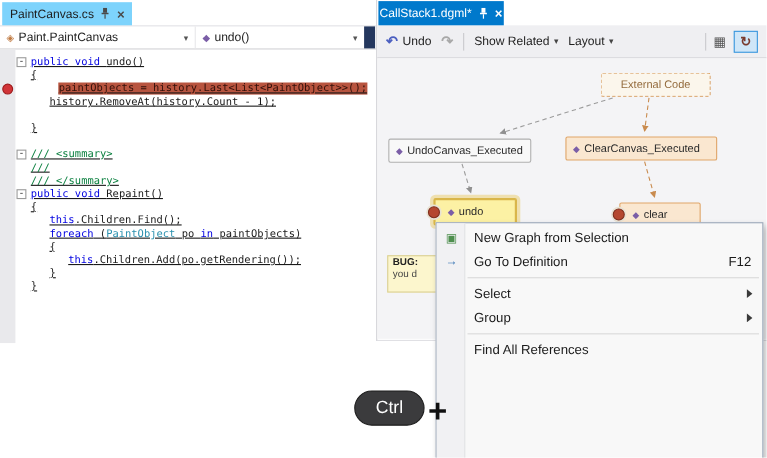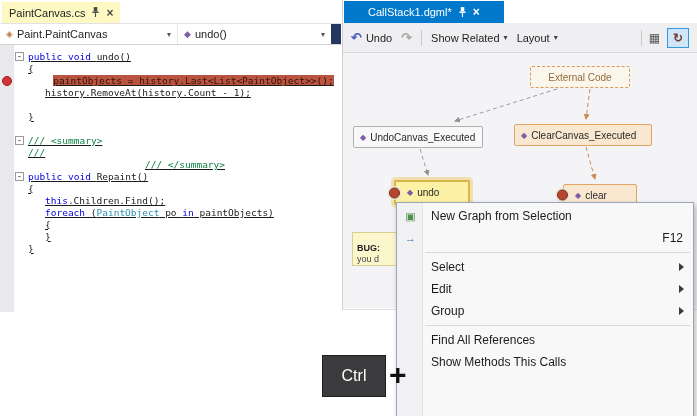--- a/index.html
+++ b/index.html
@@ -4,21 +4,21 @@
 <style>
   * { margin:0; padding:0; box-sizing:border-box; }
   html,body { width:697px; height:416px; }
   .app { position:relative; width:697px; height:416px; background:#FFFFFF; overflow:hidden;
          font-family:"Liberation Sans", sans-serif; }
 
   
   .editor-panel { position:absolute; left:0; top:0; width:342px; height:312px; background:#FFF; }
   .editor-tabbar { height:23px; display:flex; align-items:flex-end; background:#FFF; }
   .editor-tab { height:21px; margin-left:2px; display:flex; align-items:center; gap:6px;
-                padding:0 7px; background:#fef9c3; color:#1E1E1E; font-size:11px; }
+                padding:0 7px; background:#7dd3fc; color:#1E1E1E; font-size:11px; }
   .pin-icon { display:flex; color:#4A4A4A; }
   .close-icon { color:#4A4A4A; font-size:12px; font-weight:bold; line-height:1; }
   .breadcrumb { height:22px; border-top:1px solid #E2E2E6; border-bottom:1px solid #D2D2D6;
                 display:flex; align-items:center; font-size:11px; color:#1E1E1E; }
   .crumb { display:flex; align-items:center; gap:4px; padding:0 6px; height:100%; }
   .crumb-type { width:178px; border-right:1px solid #E8E8EA; }
   .crumb-member { flex:1; }
   .crumb .caret { margin-left:auto; color:#555; font-size:8px; }
   .class-icon { color:#C07B43; font-size:9px; }
   .method-icon { color:#7B5EA7; font-size:9px; }
@@ -36,53 +36,53 @@
   .bp-dot { position:absolute; left:2px; width:10px; height:10px; border-radius:50%;
             background:#D13438; border:1px solid #9E1B1B; }
   .fold-box { position:absolute; left:15px; width:9px; height:9px; border:1px solid #9A9A9A;
               background:#FFF; font-size:9px; line-height:7px; text-align:center; color:#333; }
 
   
   .graph-panel { position:absolute; left:342px; top:0; width:355px; height:310px;
                  background:#FFF; border-left:1px solid #CFCFD4; border-bottom:1px solid #E0E0E4; }
   .graph-tabbar { height:23px; display:flex; align-items:flex-start; padding-top:1px; background:#FFF; }
   .graph-tab { margin-left:1px; height:22px; display:flex; align-items:center; gap:6px;
-               padding:0 24px; background:#0079CC; color:#FFF; font-size:11px;justify-content:space-between; }
+               padding:0 1px; background:#0079CC; color:#FFF; font-size:11px;justify-content:space-between; }
   .graph-tab .pin-icon, .graph-tab .close-icon { color:#FFF; }
   .graph-toolbar { height:30px; background:#EFEFF2; border-bottom:1px solid #D8D8DB;
                    display:flex; align-items:center; padding:0 8px; gap:9px; font-size:11px; color:#1E1E1E; }
   .tb-item { display:flex; align-items:center; gap:4px; }
   .undo-glyph { color:#4B5FC0; font-size:13px; font-weight:bold; line-height:1; }
   .redo-glyph { color:#A8A8A8; font-size:13px; font-weight:bold; line-height:1; }
   .tb-sep { width:1px; height:16px; background:#C9C9CE; }
   .tb-caret { font-size:8px; color:#444; }
   .tb-right { margin-left:auto; display:flex; align-items:center; gap:7px; }
   .flow-glyph { color:#555; font-size:12px; line-height:1; }
   .toggle-box { width:22px; height:20px; border:1px solid #3A96DD; background:#CFE6F8;
                 display:flex; align-items:center; justify-content:center; }
   .toggle-glyph { color:#7A3B2E; font-size:12px; font-weight:bold; line-height:1; }
   .graph-canvas { position:relative; height:255px; background:#F4F4F6; overflow:hidden; }
   .edges { position:absolute; left:0; top:0; }
   .node { position:absolute; display:flex; align-items:center; gap:4px; font-size:10px;
           color:#2A2A2A; padding:0 6px; height:22px; border-radius:2px;
           white-space:nowrap; overflow:visible; }
-  .node-external { left:187px; top:13px; width:100px; justify-content:center;
+  .node-external { left:203px; top:13px; width:100px; justify-content:center;
                    border:1px dashed #D79B5B; background:#FBF6EC; color:#946B3D; }
   .node-undocanvas { left:10px; top:73px; width:130px; border:1px solid #B0B0B0; background:#F8F8F8; }
   .node-clearcanvas { left:171px; top:71px; width:138px; border:1px solid #DFA568; background:#FAE7D0; }
   .node-undo { left:51px; top:127px; width:76px; height:25px; border:2px solid #D9B64A;
                background:#FCF1A4; box-shadow:0 0 0 3px rgba(233,200,90,0.45); }
   .node-clear { left:220px; top:131px; width:74px; border:1px solid #DFA568; background:#FAE7D0; }
   .stack-badge { position:absolute; left:-7px; top:50%; transform:translateY(-50%);
                  width:11px; height:11px; border-radius:50%; background:#B5472F;
                  border:1px solid #7E2F1E; box-shadow:0 0 0 1.5px #E8E2D4; }
   .mini-method-icon { color:#7B5EA7; font-size:8px; }
   .node-undo .mini-method-icon, .node-clear .mini-method-icon { margin-left:5px; }
   .bug-note { position:absolute; left:9px; top:179px; width:58px; height:34px;
-              background:#FCF6CD; border:1px solid #D9CF93; padding:10px 4px;
+              background:#FCF6CD; border:1px solid #D9CF93; padding:0 4px;
               font-size:9px; color:#444; line-height:11px; }
   .bug-title { font-weight:bold; color:#222; }
 
   
   .context-menu { position:absolute; left:396px; top:202px; width:298px; height:218px;
                   background:#F8F8F8; border:1px solid #9BA7B8;
                   box-shadow:2px 3px 6px rgba(0,0,0,0.28); z-index:50; padding-top:2px; }
   .menu-icon-channel { position:absolute; left:0; top:0; bottom:0; width:26px;
                        background:#F1F1F3; border-right:1px solid #E2E3E5; }
   .menu-items { position:relative; }
@@ -93,22 +93,22 @@
   .mi-go-to-definition { color:#2B6CB0; font-weight:bold; }
   .menu-shortcut { margin-left:auto; }
   .submenu-arrow { position:absolute; right:9px; width:0; height:0;
                    border-top:4px solid transparent; border-bottom:4px solid transparent;
                    border-left:5px solid #3A3A3A; }
   .menu-sep { height:1px; background:#D9D9D9; margin:3px 3px 3px 28px; }
   .annotation-ring { position:absolute; left:1px; top:-4px; width:214px; height:28px;
                      border:3px solid #E8912D; border-radius:15px; pointer-events:none; z-index:5; }
 
   
-  .ctrl-key { position:absolute; left:322px; top:355px; width:64px; height:42px;
-              background:#3B3B3D; border:1px solid #1F1F1F; border-radius:0; color:#FFF;
+  .ctrl-key { position:absolute; left:322px; top:355px; width:64px; height:32px;
+              background:#3B3B3D; border:1px solid #1F1F1F; border-radius:16px; color:#FFF;
               display:flex; align-items:center; justify-content:center; font-size:16px; z-index:20; }
   .plus-sign { position:absolute; left:389px; top:357px; font-size:30px; font-weight:bold;
                color:#101010; z-index:60; line-height:1.2; }
 </style>
 </head>
 <body>
 
 <div class="app">
 
   <section class="editor-panel">
@@ -143,26 +143,27 @@
       <div class="code-lines">
           <div class="code-line" style="padding-left: 0px;"><span><span class="tok-kw">public void </span><span class="tok-pl">undo()</span></span></div>
           <div class="code-line" style="padding-left: 0px;"><span><span class="tok-pl">{</span></span></div>
           <div class="code-line" style="padding-left: 17px; text-align: center;"><span class="hl-span"><span class="tok-pl">paintObjects = history.Last&lt;List&lt;PaintObject&gt;&gt;();</span></span></div>
           <div class="code-line" style="padding-left: 17px;"><span><span class="tok-pl">history.RemoveAt(history.Count - 1);</span></span></div>
           <div class="code-line" style="padding-left: 0px;"><span></span></div>
           <div class="code-line" style="padding-left: 0px;"><span><span class="tok-pl">}</span></span></div>
           <div class="code-line" style="padding-left: 0px;"><span></span></div>
           <div class="code-line" style="padding-left: 0px;"><span><span class="tok-cmt">/// &lt;summary&gt;</span></span></div>
           <div class="code-line" style="padding-left: 0px;"><span><span class="tok-cmt">///</span></span></div>
-          <div class="code-line" style="padding-left: 0px; text-align: center;"><span><span class="tok-cmt">/// &lt;/summary&gt;</span></span></div>
+          <div class="code-line" style="padding-left: 0px;"><span><span class="tok-cmt">/// &lt;/summary&gt;</span></span></div>
           <div class="code-line" style="padding-left: 0px;"><span><span class="tok-kw">public void </span><span class="tok-pl">Repaint()</span></span></div>
           <div class="code-line" style="padding-left: 0px;"><span><span class="tok-pl">{</span></span></div>
           <div class="code-line" style="padding-left: 17px;"><span><span class="tok-kw">this</span><span class="tok-pl">.Children.Find();</span></span></div>
           <div class="code-line" style="padding-left: 17px;"><span><span class="tok-kw">foreach</span><span class="tok-pl"> (</span><span class="tok-ty">PaintObject</span><span class="tok-pl"> po </span><span class="tok-kw">in</span><span class="tok-pl"> paintObjects)</span></span></div>
           <div class="code-line" style="padding-left: 17px;"><span><span class="tok-pl">{</span></span></div>
+          <div class="code-line" style="padding-left: 34px;"><span><span class="tok-kw">this</span><span class="tok-pl">.Children.Add(po.getRendering());</span></span></div>
           <div class="code-line" style="padding-left: 17px;"><span><span class="tok-pl">}</span></span></div>
           <div class="code-line" style="padding-left: 0px;"><span><span class="tok-pl">}</span></span></div>
         </div>
       <div class="margin-overlay">
           <span class="fold-box" style="top: 7px;">-</span>
           <span class="bp-dot" style="top: 31px;"></span>
           <span class="fold-box" style="top: 91px;">-</span>
           <span class="fold-box" style="top: 127px;">-</span>
         </div>
     </div>
@@ -254,41 +255,35 @@
 
   <div class="context-menu">
     <div class="menu-icon-channel"></div>
     <div class="menu-items">
         <div class="menu-item">
           <span class="menu-icon mi-new-graph">▣</span>
           <span class="menu-label">New Graph from Selection</span>
         </div>
         <div class="menu-item">
           <span class="menu-icon mi-go-to-definition">→</span>
+          <span class="menu-label">Go To Definition</span>
           <span class="menu-shortcut">F12</span>
         </div>
         <div class="menu-sep"></div>
         <div class="menu-item">
           <span class="menu-label">Select</span>
           <span class="submenu-arrow"></span>
         </div>
         <div class="menu-item">
-          <span class="menu-label">Edit</span>
-          <span class="submenu-arrow"></span>
-        </div>
-        <div class="menu-item">
           <span class="menu-label">Group</span>
           <span class="submenu-arrow"></span>
         </div>
         <div class="menu-sep"></div>
         <div class="menu-item">
           <span class="menu-label">Find All References</span>
-        </div>
-        <div class="menu-item">
-          <span class="menu-label">Show Methods This Calls</span>
         </div>
       </div>
   </div>
 
   <div class="ctrl-key">
     <span>Ctrl</span>
   </div>
   <div class="plus-sign">+</div>
 
 </div>

